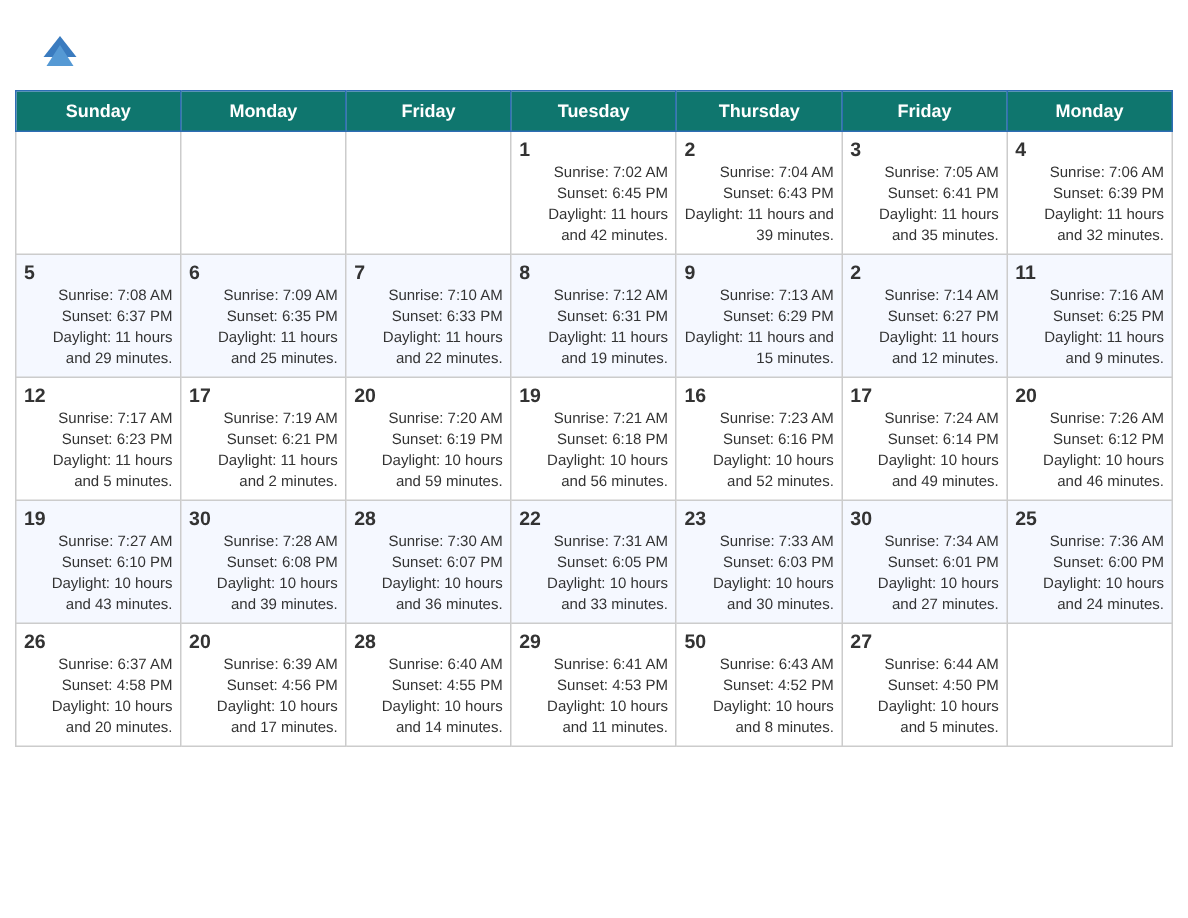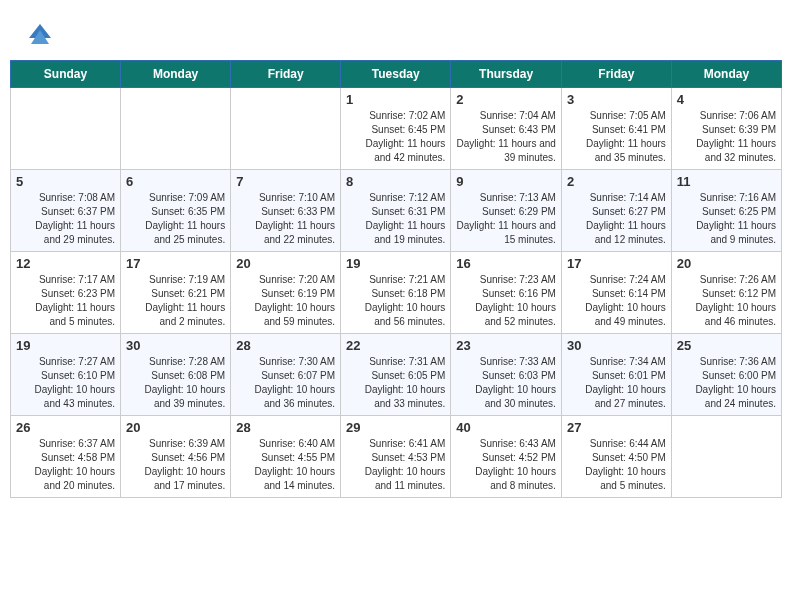--- a/index.html
+++ b/index.html
@@ -252,21 +252,21 @@
         </td>
         <td>
           <span class="day-number">28</span>
           <div class="day-info">Sunrise: 6:40 AM<br>Sunset: 4:55 PM<br>Daylight: 10 hours and 14 minutes.</div>
         </td>
         <td>
           <span class="day-number">29</span>
           <div class="day-info">Sunrise: 6:41 AM<br>Sunset: 4:53 PM<br>Daylight: 10 hours and 11 minutes.</div>
         </td>
         <td>
-          <span class="day-number">40</span>
+          <span class="day-number">50</span>
           <div class="day-info">Sunrise: 6:43 AM<br>Sunset: 4:52 PM<br>Daylight: 10 hours and 8 minutes.</div>
         </td>
         <td>
           <span class="day-number">27</span>
           <div class="day-info">Sunrise: 6:44 AM<br>Sunset: 4:50 PM<br>Daylight: 10 hours and 5 minutes.</div>
         </td>
         <td class="empty-cell"></td>
       </tr>
     </tbody>
 </table>

